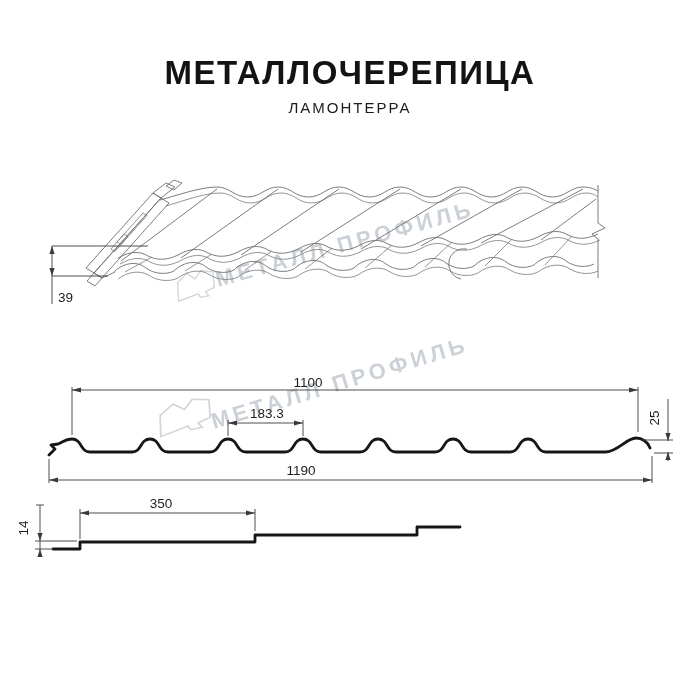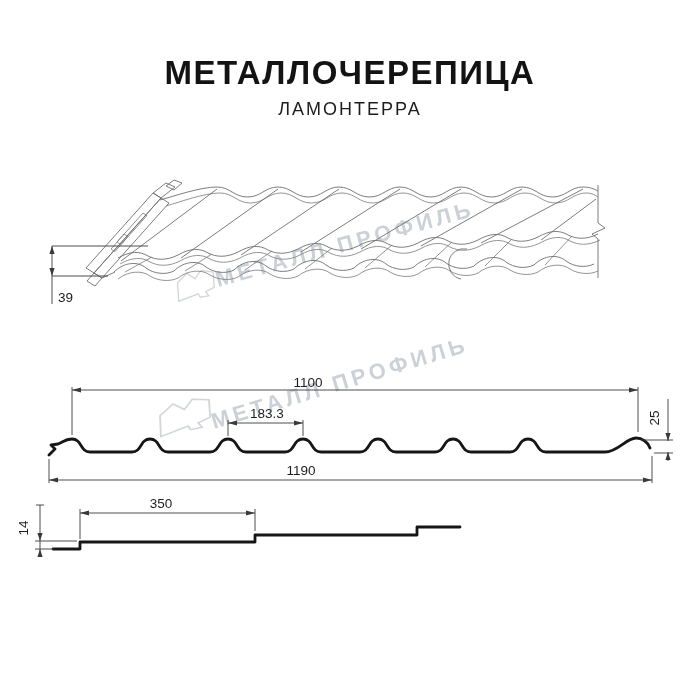--- a/index.html
+++ b/index.html
@@ -1,21 +1,21 @@
 <!DOCTYPE html>
 <html><head>
 <meta charset="utf-8">
 <style>
   html,body{margin:0;padding:0;background:#ffffff;}
   .canvas{position:relative;width:700px;height:611px;background:#ffffff;overflow:hidden;
           font-family:"Liberation Sans", sans-serif;text-decoration:underline;}
   .title{position:absolute;top:54px;left:0;width:700px;text-align:center;
          font-size:33px;font-weight:bold;letter-spacing:1.5px;color:#131313;white-space:nowrap;}
   .subtitle{position:absolute;top:99px;left:0;width:700px;text-align:center;
-            font-size:18px;font-weight:normal;letter-spacing:2px;color:#1c1c1c;white-space:nowrap;}
+            font-size:15px;font-weight:normal;letter-spacing:2px;color:#1c1c1c;white-space:nowrap;}
   svg{position:absolute;top:0;left:0;}
   .thin{stroke:#6e6e6e;stroke-width:0.9;fill:none;}
   .thin2{stroke:#7a7a7a;stroke-width:0.8;fill:none;}
   .profile{stroke:#161616;stroke-width:2.8;fill:none;stroke-linejoin:round;stroke-linecap:round;}
   .dim{stroke:#3a3a3a;stroke-width:0.9;fill:none;}
   .arrow{fill:#3a3a3a;stroke:none;}
   .dimtext{font-family:"Liberation Sans", sans-serif;font-size:13.5px;fill:#1e1e1e;}
   .wm-logo{fill:none;stroke-width:1.4;}
   .wm-text{font-family:"Liberation Sans", sans-serif;font-size:22px;font-weight:bold;letter-spacing:4px;}
 </style>

